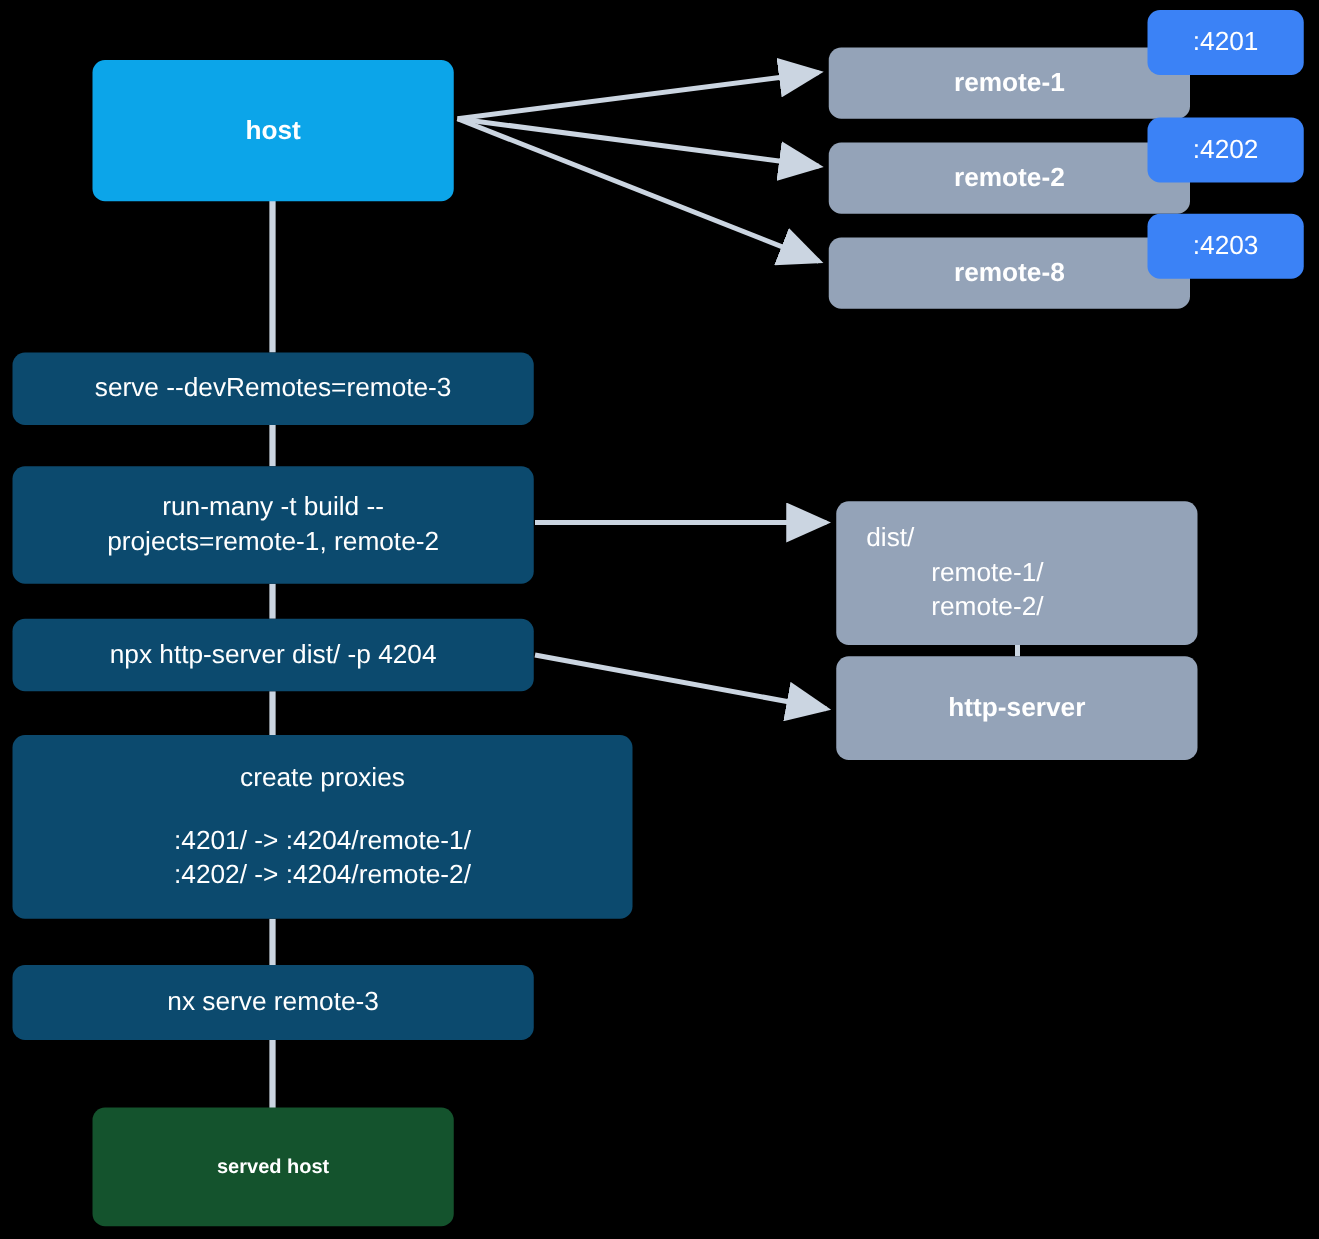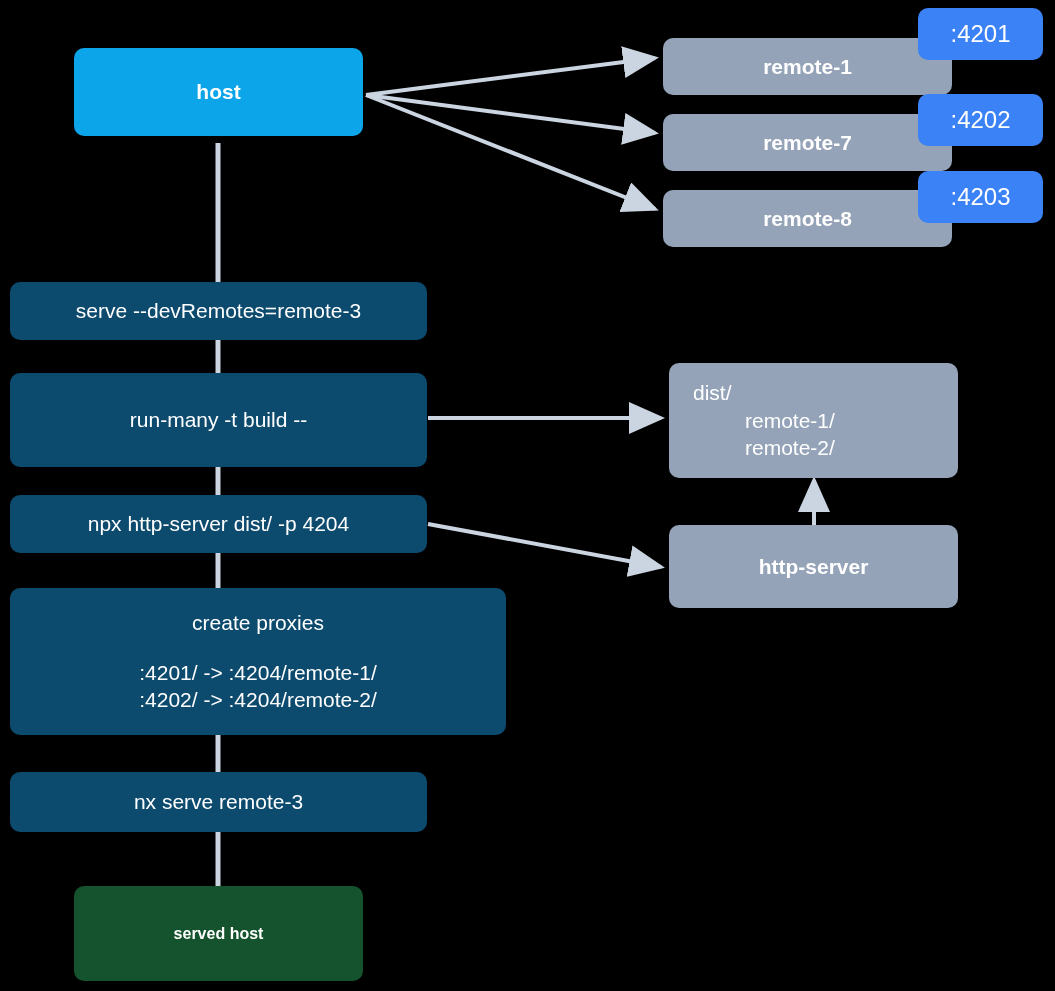--- a/index.html
+++ b/index.html
@@ -61,28 +61,29 @@
     font-size: 21px;
   }
   .node.dir-gray {
     background: #94A3B8;
     font-weight: normal;
     font-size: 21px;
     align-items: flex-start;
     justify-content: center;
     padding-left: 24px;
     text-align: left;
+    margin-top: 38px;
   }
   .badge {
     position: absolute;
     box-sizing: border-box;
     border-radius: 10px;
     background: #3B82F6;
     color: #ffffff;
-    font-size: 24px;
+    font-size: 21px;
     font-weight: normal;
     display: flex;
     align-items: center;
     justify-content: center;
     z-index: 5;
   }
   .line2 { margin-top: 0; }
   .spacer-gap { height: 22px; }
   .indent { padding-left: 52px; }
 </style>
@@ -109,51 +110,52 @@
     <path d="M 218,735 L 218,772" stroke="#CBD5E1" stroke-width="5" fill="none"></path>
     <path d="M 218,832 L 218,888" stroke="#CBD5E1" stroke-width="5" fill="none"></path>
 
     <path d="M 428,418 L 661,418" stroke="#CBD5E1" stroke-width="4" fill="none" marker-end="url(#ah)"></path>
 
     <path d="M 428,524 L 661,567" stroke="#CBD5E1" stroke-width="4" fill="none" marker-end="url(#ah)"></path>
 
     <path d="M 814,525 L 814,480" stroke="#CBD5E1" stroke-width="4" fill="none" marker-end="url(#ah)"></path>
   </svg>
 
-  <div class="node host-blue" style="left:74px; top:48px; width:289px; height:88px;">
+  <div class="node host-blue" style="left:74px; top:48px; width:289px; height:113px;">
     <span>host</span>
   </div>
 
   <div class="node app-gray" style="left:663px; top:38px; width:289px; height:57px;">
     <span>remote-1</span>
   </div>
   <div class="badge" style="left:918px; top:8px; width:125px; height:52px;">
     <span>:4201</span>
   </div>
 
   <div class="node app-gray" style="left:663px; top:114px; width:289px; height:57px;">
-    <span>remote-7</span>
+    <span>remote-2</span>
   </div>
   <div class="badge" style="left:918px; top:94px; width:125px; height:52px;text-align:right;">
     <span>:4202</span>
   </div>
 
   <div class="node app-gray" style="left:663px; top:190px; width:289px; height:57px;">
     <span>remote-8</span>
   </div>
   <div class="badge" style="left:918px; top:171px; width:125px; height:52px;">
     <span>:4203</span>
   </div>
 
   <div class="node cmd-green" style="left:10px; top:282px; width:417px; height:58px;">
     <span>serve --devRemotes=remote-3</span>
   </div>
 
   <div class="node cmd-green" style="left:10px; top:373px; width:417px; height:94px;">
     <span>run-many -t build --</span>
+    <span class="line2">projects=remote-1, remote-2</span>
   </div>
 
   <div class="node cmd-green" style="left:10px; top:495px; width:417px; height:58px;">
     <span>npx http-server dist/ -p 4204</span>
   </div>
 
   <div class="node cmd-green" style="left:10px; top:588px; width:496px; height:147px;">
     <span>create proxies</span>
     <span class="spacer-gap"></span>
     <span>:4201/ -&gt; :4204/remote-1/</span>

